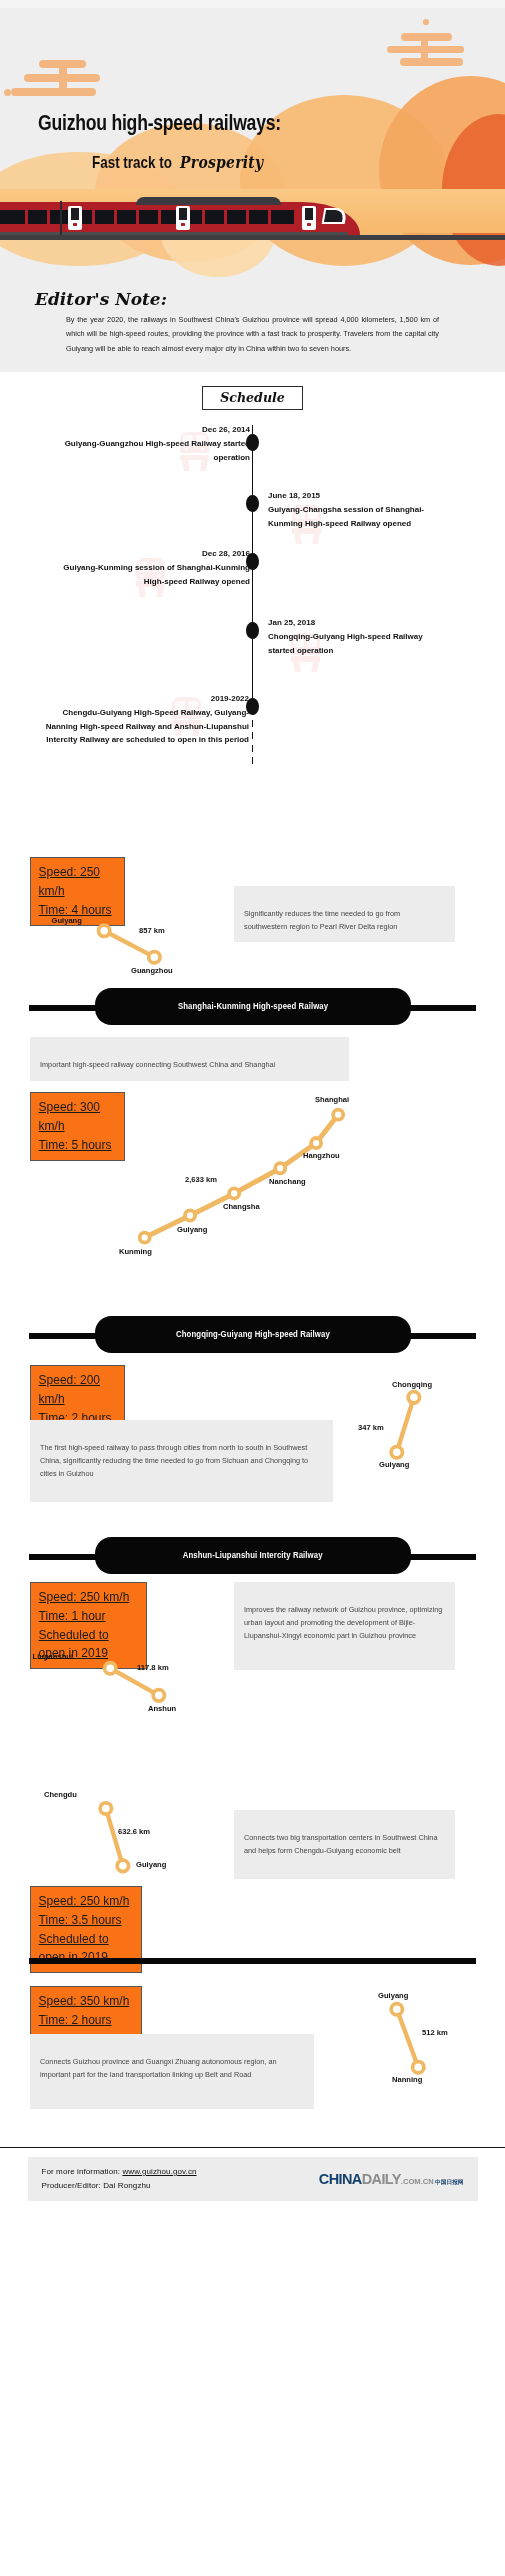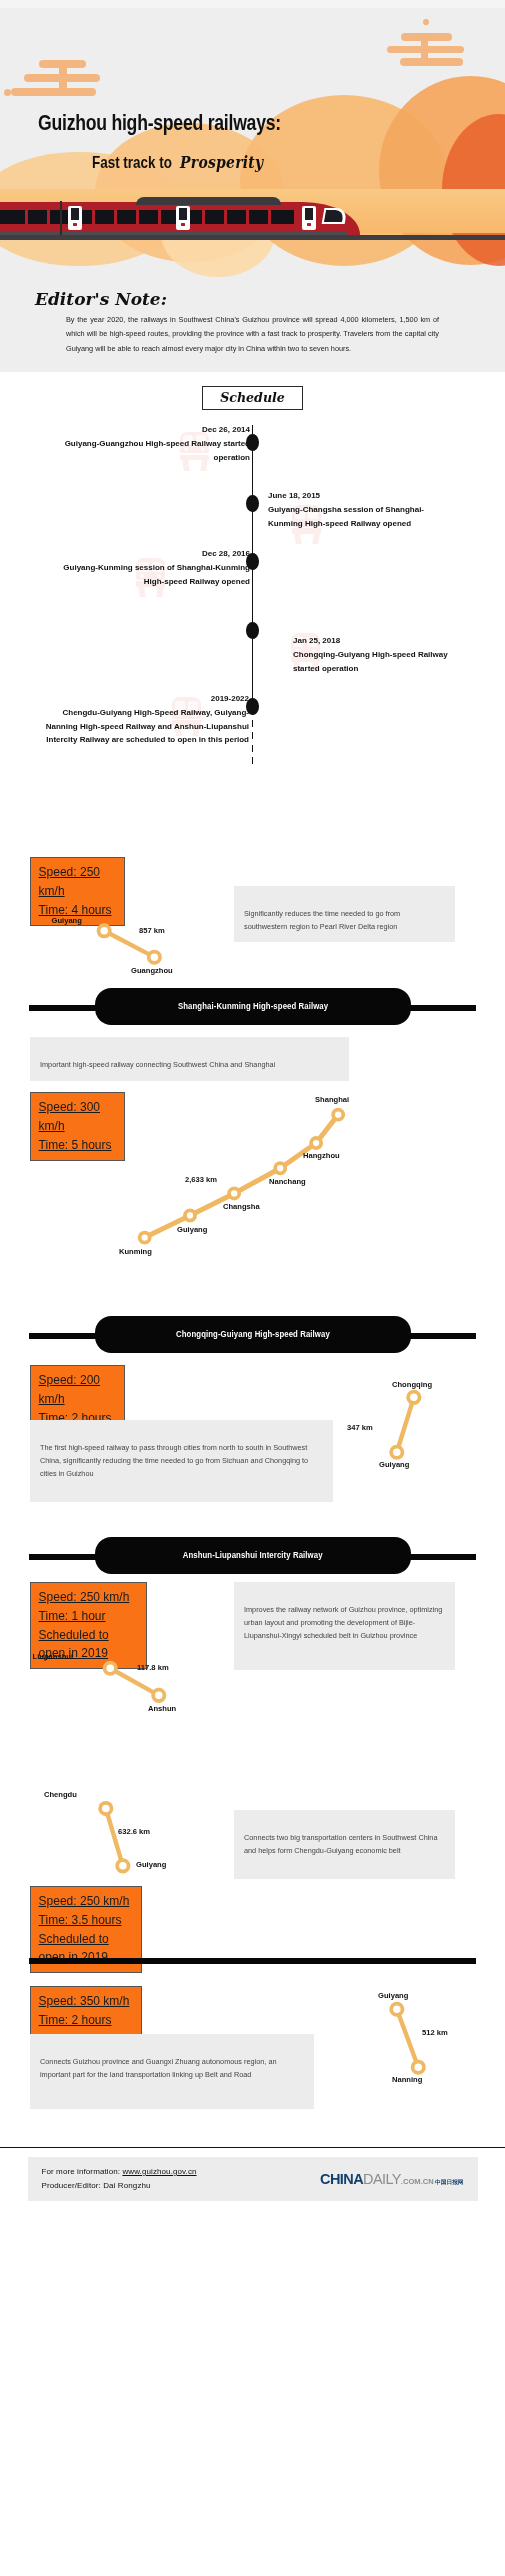--- a/index.html
+++ b/index.html
@@ -207,21 +207,21 @@
   
   .footer-rule{ width:505px; height:1.3px; background:#111; margin-top:16.4px; }
   .footer{
     width:450px; margin:8.8px auto 11.4px auto; background:#ececec;
     padding:8.2px 14px; display:flex; align-items:center; justify-content:space-between;
   }
   .footer-left{ font-size:8px; line-height:1.75; color:#111; letter-spacing:0.1px;}
   .footer-left a{ color:#111; }
   .cd-logo{ display:flex; align-items:baseline; }
   .cd-china{ font-weight:bold; font-size:14.5px; color:#14406e; letter-spacing:-0.6px;}
-  .cd-daily{ font-weight:normal; font-size:14.5px; color:#8c8c8c; letter-spacing:-0.6px;}
+  .cd-daily{ font-weight:bold; font-size:14.5px; color:#8c8c8c; letter-spacing:-0.6px;}
   .cd-dot{ font-weight:bold; font-size:7.6px; color:#8c8c8c; }
   .cd-cn{ font-size:5.7px; color:#14406e; font-weight:bold; padding-left:1.3px;}
 </style>
 </head>
 <body>
 
 <div class="hero">
   <div class="hero-topbar"></div>
 
   <div class="mount m1"></div>
@@ -377,21 +377,21 @@
       <div class="tl-text">Guiyang-Changsha session of Shanghai-Kunming High-speed Railway opened</div>
     </div>
 
     <div class="tl-dot" style="top:133px;"></div>
     <div class="tl-block left" style="top:129px;">
       <div class="tl-date">Dec 28, 2016</div>
       <div class="tl-text">Guiyang-Kunming session of Shanghai-Kunming High-speed Railway opened</div>
     </div>
 
     <div class="tl-dot" style="top:202px;"></div>
-    <div class="tl-block right" style="top:216px; width:171px;margin-left:25px;">
+    <div class="tl-block right" style="top:198px; width:171px;">
       <div class="tl-date">Jan 25, 2018</div>
       <div class="tl-text">Chongqing-Guiyang High-speed Railway started operation</div>
     </div>
 
     <div class="tl-dot" style="top:278px;"></div>
     <div class="tl-block left" style="top:274px; width:208px; left:28px;">
       <div class="tl-date">2019-2022</div>
       <div class="tl-text">Chengdu-Guiyang High-Speed Railway, Guiyang-Nanning High-speed Railway and Anshun-Liupanshui Intercity Railway are scheduled to open in this period</div>
     </div>
   </div>
@@ -463,37 +463,37 @@
   <div class="descbox" style="left:30px; top:104px; width:303px; height:82px;">The first high-speed railway to pass through cities from north to south in Southwest China, significantly reducing the time needed to go from Sichuan and Chongqing to cities in Guizhou</div>
 
   <div class="routebox" style="left:341px; top:51px; width:152px; height:120px;">
     <svg width="152" height="120" viewBox="0 0 240 190">
       <line x1="115" y1="48" x2="88" y2="135" stroke="#f0b862" stroke-width="7" stroke-linecap="round"></line>
       <circle cx="115" cy="48" r="9" fill="#ffffff" stroke="#f0b862" stroke-width="6"></circle>
       <circle cx="88" cy="135" r="9" fill="#ffffff" stroke="#f0b862" stroke-width="6"></circle>
     </svg>
     <div class="city-label" style="left:51px; top:12.6px;">Chongqing</div>
     <div class="city-label" style="left:38px; top:93px;">Guiyang</div>
-    <div class="dist-label" style="left:6px; top:56px;">347 km</div>
+    <div class="dist-label" style="left:17px; top:56px;">347 km</div>
   </div>
 </div>
 
 <div class="rw-section" style="height:202px;">
   <div class="rw-banner">
     <div class="rail"></div>
     <div class="pillbox">
       <span>Anshun-Liupanshui Intercity Railway</span>
     </div>
   </div>
 
   <div class="specbox" style="left:30px; top:45px; width:117px; white-space:pre-line;">Speed: 250 km/h
 Time: 1 hour
 Scheduled to open in 2019</div>
 
-  <div class="descbox" style="left:234px; top:45px; width:221px; height:88px;">Improves the railway network of Guizhou province, optimizing urban layout and promoting the development of Bijie-Liupanshui-Xingyi scheduled belt in Guizhou province</div>
+  <div class="descbox" style="left:234px; top:45px; width:221px; height:88px;">Improves the railway network of Guizhou province, optimizing urban layout and promoting the development of Bijie-Liupanshui-Xingyi economic part in Guizhou province</div>
 
   <div class="routebox" style="left:25px; top:106px; width:202px; height:82px;">
     <svg width="202" height="82" viewBox="0 0 320 130">
       <line x1="135" y1="40" x2="212" y2="83" stroke="#f0b862" stroke-width="7" stroke-linecap="round"></line>
       <circle cx="135" cy="40" r="9" fill="#ffffff" stroke="#f0b862" stroke-width="6"></circle>
       <circle cx="212" cy="83" r="9" fill="#ffffff" stroke="#f0b862" stroke-width="6"></circle>
     </svg>
     <div class="city-label" style="left:7.6px;  top:8.2px;">Liupanshui</div>
     <div class="city-label" style="left:123px; top:61px;">Anshun</div>
     <div class="dist-label" style="left:112px; top:20px;">117.8 km</div>

